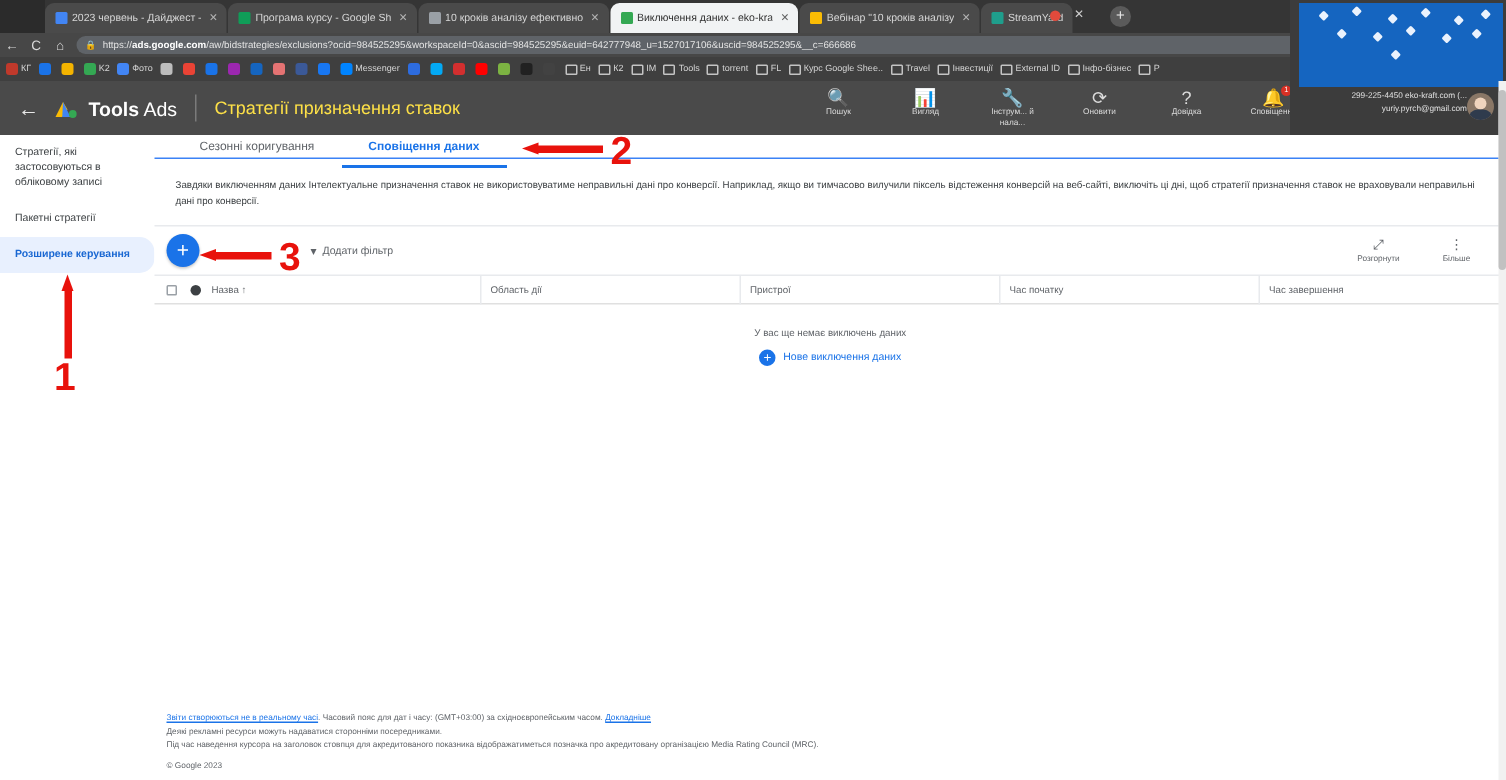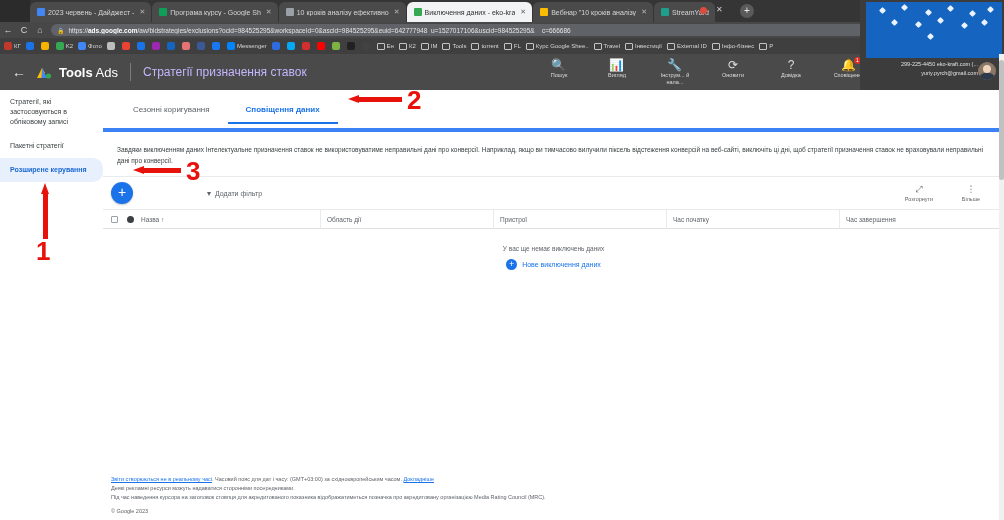--- a/index.html
+++ b/index.html
@@ -79,21 +79,21 @@
   .appbar {
     position: absolute; top: 54px; left: 0; width: 1004px; height: 36px;
     background: #4a4a4a; display: flex; align-items: center;
   }
   .back-arrow { color: #e8e8e8; font-size: 14px; margin: 0 10px 0 12px; }
   .gads-logo { display: flex; align-items: center; gap: 6px; }
   .brand { color: #fff; font-size: 13px; }
   .brand .g1 { font-weight: 700; }
   .brand .g2 { font-weight: 400; }
   .vdiv { width: 1px; height: 18px; background: #7b7b7b; margin: 0 12px; }
-  .page-title { color: #c4b5fd; font-size: 12px; }
+  .page-title { color: #fde047; font-size: 12px; }
   .appbar-right { margin-left: auto; display: flex; align-items: flex-start; gap: 12px; padding-right: 132px; }
   .abitem { width: 46px; text-align: center; color: #dcdcdc; position: relative; }
   .abitem .abi { font-size: 12px; line-height: 14px; display: block; }
   .abitem .abl { font-size: 5.5px; line-height: 7px; display: block; }
   .badge {
     position: absolute; top: -1px; right: 11px; width: 7px; height: 7px;
     background: #d93025; border-radius: 50%; color: #fff; font-size: 5px;
     line-height: 7px; text-align: center;
   }
   .acct {
@@ -125,21 +125,21 @@
   .sidebar { position: absolute; left: 0; top: 0; width: 103px; height: 430px; background: #fff; }
   .side-item {
     font-size: 7px; color: #3c4043; line-height: 10px;
     padding: 7px 8px 7px 10px;
   }
   .side-item.active { background: #e8f0fe; color: #1967d2; font-weight: 600; border-radius: 0 10px 10px 0; }
 
   .content { position: absolute; left: 103px; top: 0; width: 901px; height: 430px; background: #fff; }
 
   .tabs-row {
-    position: relative; height: 42px; border-bottom: 4px solid #3b82f6;
+    position: relative; height: 16px; border-bottom: 1px solid #3b82f6;
     display: flex; align-items: center; padding-left: 12px;
   }
   .tab-item {
     font-size: 8px; color: #5f6368; height: 27px; line-height: 27px;
     padding: 0 18px; position: relative; white-space: nowrap;
   }
   .tab-item.active { color: #1a73e8; font-weight: 600; }
   .tab-item.active::after {
     content: ""; position: absolute; left: 0; right: 0; bottom: -1px;
     height: 2px; background: #1a73e8;

